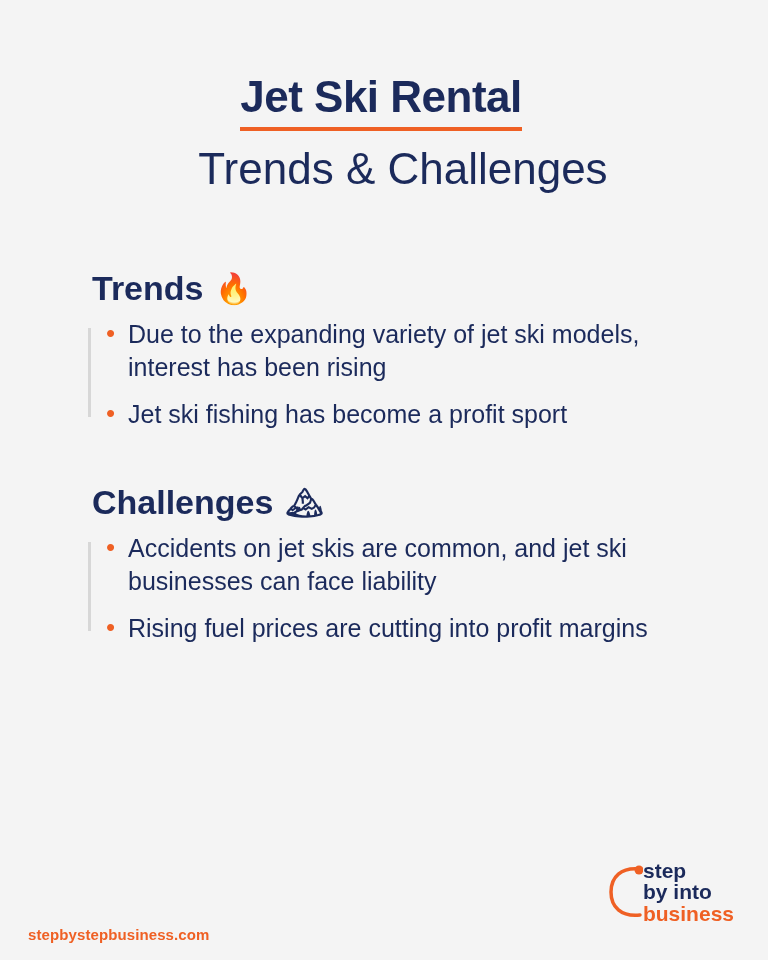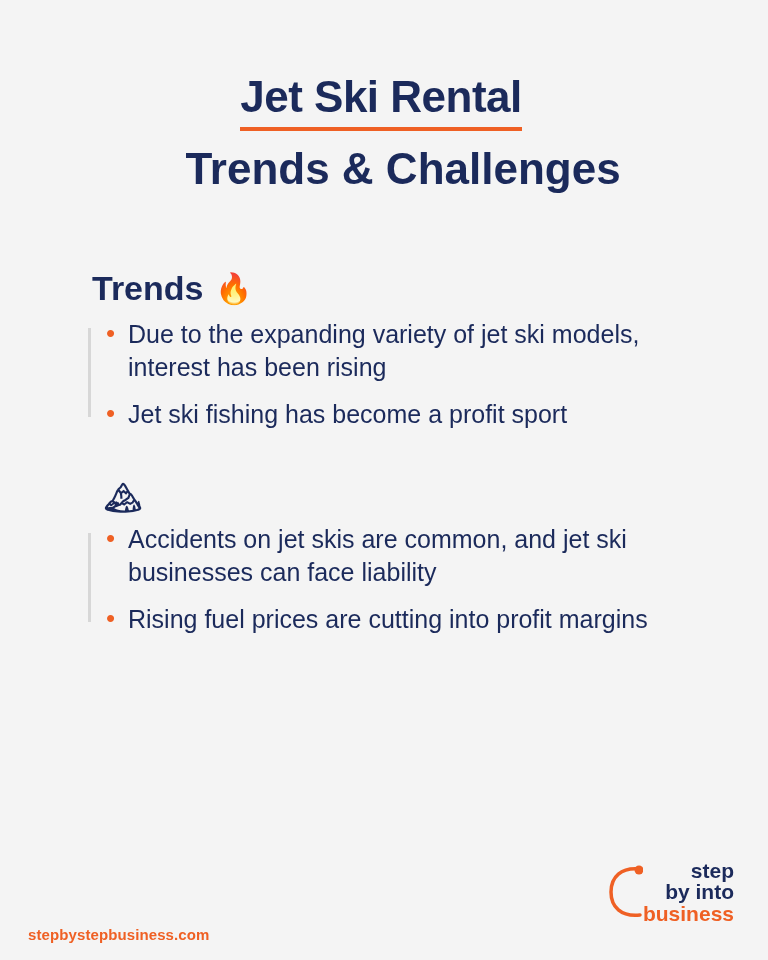--- a/index.html
+++ b/index.html
@@ -32,21 +32,21 @@
     font-size: 44px;
     font-weight: bold;
     letter-spacing: -0.5px;
     line-height: 1.15;
     color: #1b2a5b;
     border-bottom: 4px solid #ef6024;
     padding-bottom: 4px;
   }
   .title-sub {
     font-size: 44px;
-    font-weight: bold;
+    font-weight: normal;
     line-height: 1.2;
     color: #1b2a5b;
     margin-top: 12px;
     padding-left: 44px;
   }
 
   
   .sections {
     margin-top: 74px;
     padding-left: 88px;
@@ -123,21 +123,21 @@
     position: relative;
     width: 34px;
     height: 62px;
     flex: 0 0 34px;
   }
   .logo-swoosh svg { display: block; }
   .logo-words {
     line-height: 1.02;
     font-weight: bold;
     font-size: 21px;
-    text-align: right;
+    text-align: left;
   }
   .logo-words .w1 { color: #1b2a5b; }
   .logo-words .w2 { color: #1b2a5b; }
   .logo-words .w3 { color: #ef6024; }
 </style>
 </head>
 <body>
 
 <div class="page">
 
@@ -160,20 +160,21 @@
         </div>
         <div class="bullet">
           <span class="dot">•</span>
           <span class="bullet-text">Jet ski fishing has become a profit sport</span>
         </div>
       </div>
     </div>
 
     <div class="section">
       <div class="section-heading">
+        <span>Challenges</span>
         <span class="emoji">🏔</span>
       </div>
       <div class="bullet-group">
         <div class="bullet">
           <span class="dot">•</span>
           <span class="bullet-text">Accidents on jet skis are common, and jet ski businesses can face liability</span>
         </div>
         <div class="bullet">
           <span class="dot">•</span>
           <span class="bullet-text">Rising fuel prices are cutting into profit margins</span>

